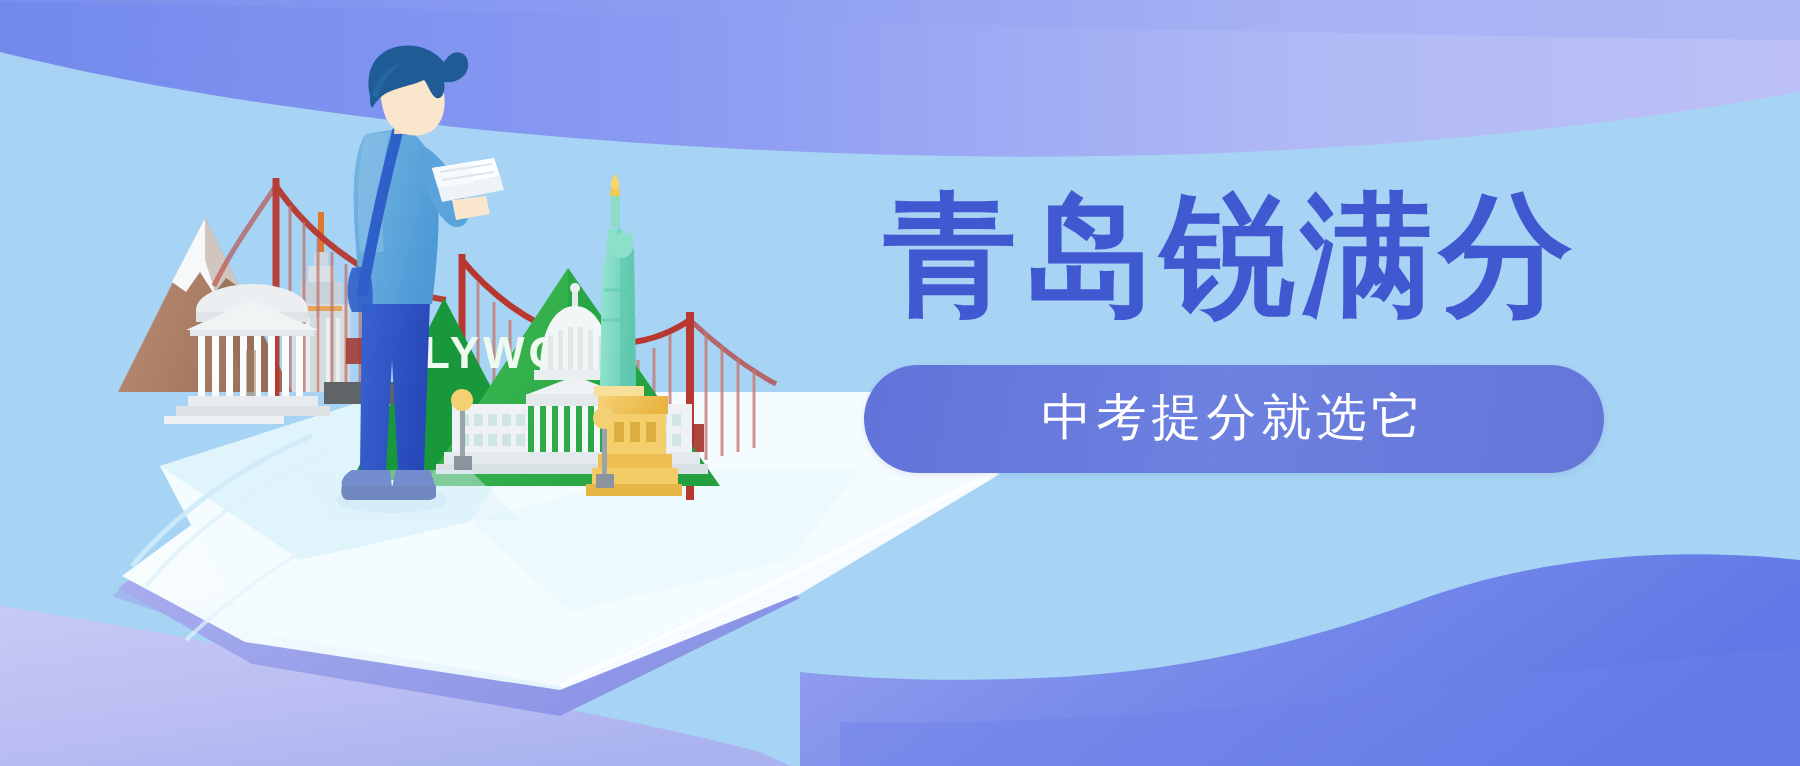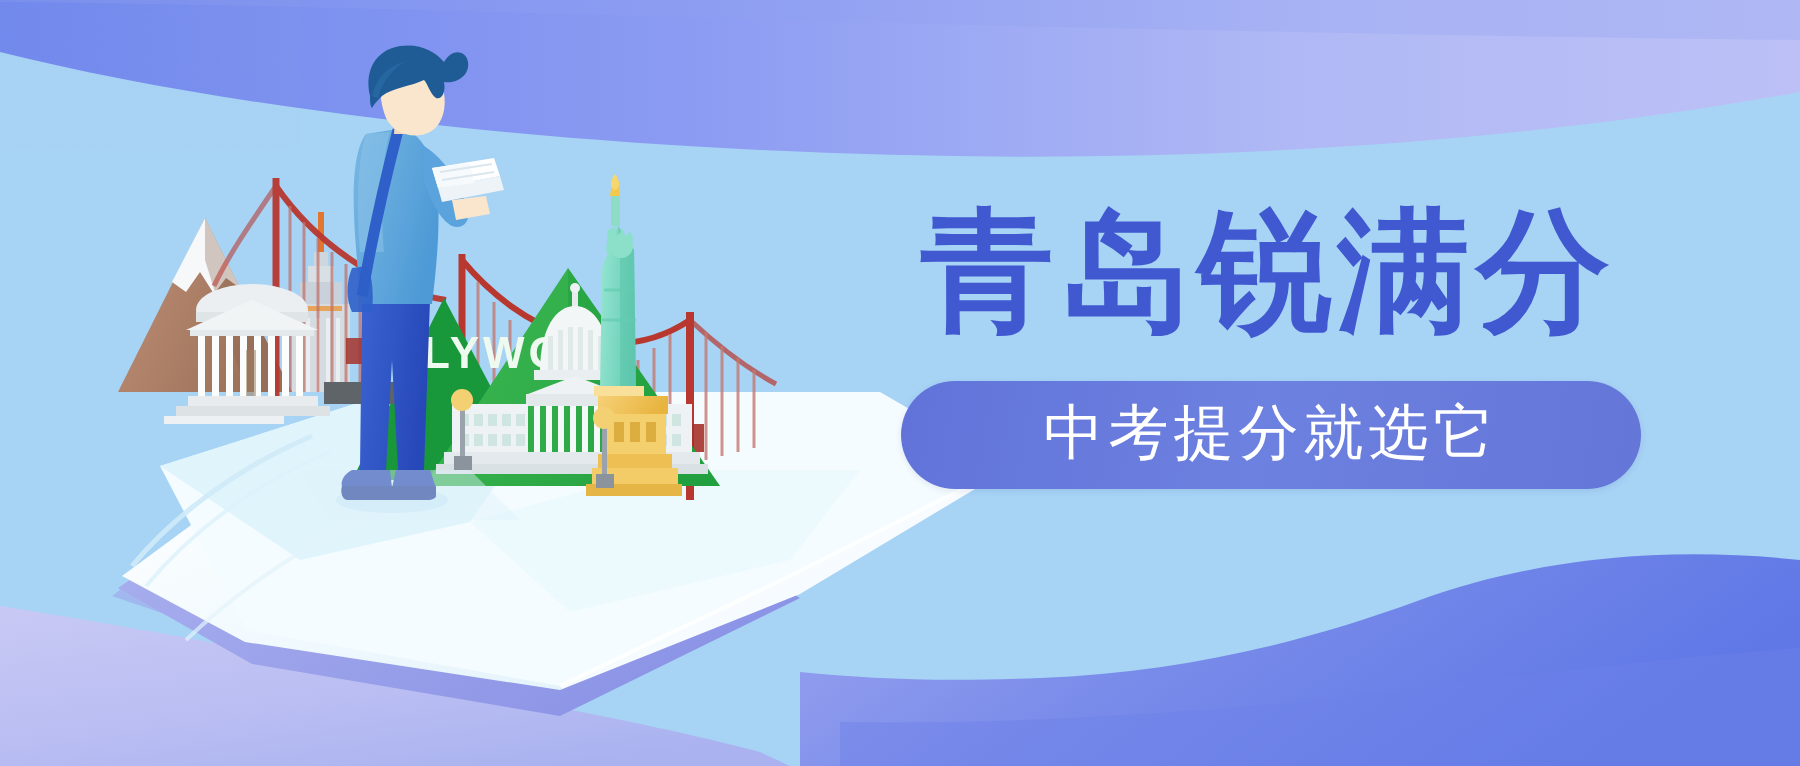--- a/index.html
+++ b/index.html
@@ -13,24 +13,23 @@
     width:1800px; height:766px;
     overflow:hidden;
     background:#a7d3f5;
   }
   #artboard{ position:absolute; inset:0; }
   #artboard svg{ display:block; width:1800px; height:766px; }
 
   
   #text-block{
     position:absolute;
-    left:845px; top:180px;
+    left:808px; top:180px;
     width:860px; height:330px;
     z-index:40;
-    margin-top:16px;
   }
   #headline{
     font-family:"Liberation Sans","DejaVu Sans", sans-serif;
     font-weight:bold;
     font-size:133px;
     line-height:150px;
     letter-spacing:6px;
     color:#4159d0;
     white-space:nowrap;
     text-align:center;
@@ -41,21 +40,21 @@
     position:absolute;
     left:56px; top:185px;
     width:740px; height:108px;
     border-radius:56px;
     background:linear-gradient(100deg,#6173d9 0%,#6d81e0 48%,#6476d8 100%);
     display:flex; align-items:center; justify-content:center;
     box-shadow:0 2px 6px rgba(60,70,150,.12);
   }
   #subtitle-text{
     font-family:Liberation Sans, sans-serif;
-    font-size:60px;
+    font-size:50px;
     line-height:62px;
     letter-spacing:5px;
     color:#ffffff;
     white-space:nowrap;
     padding-bottom:4px;
   }
   
   #grain{
     position:absolute; inset:0; z-index:50; pointer-events:none;
     opacity:.30;

